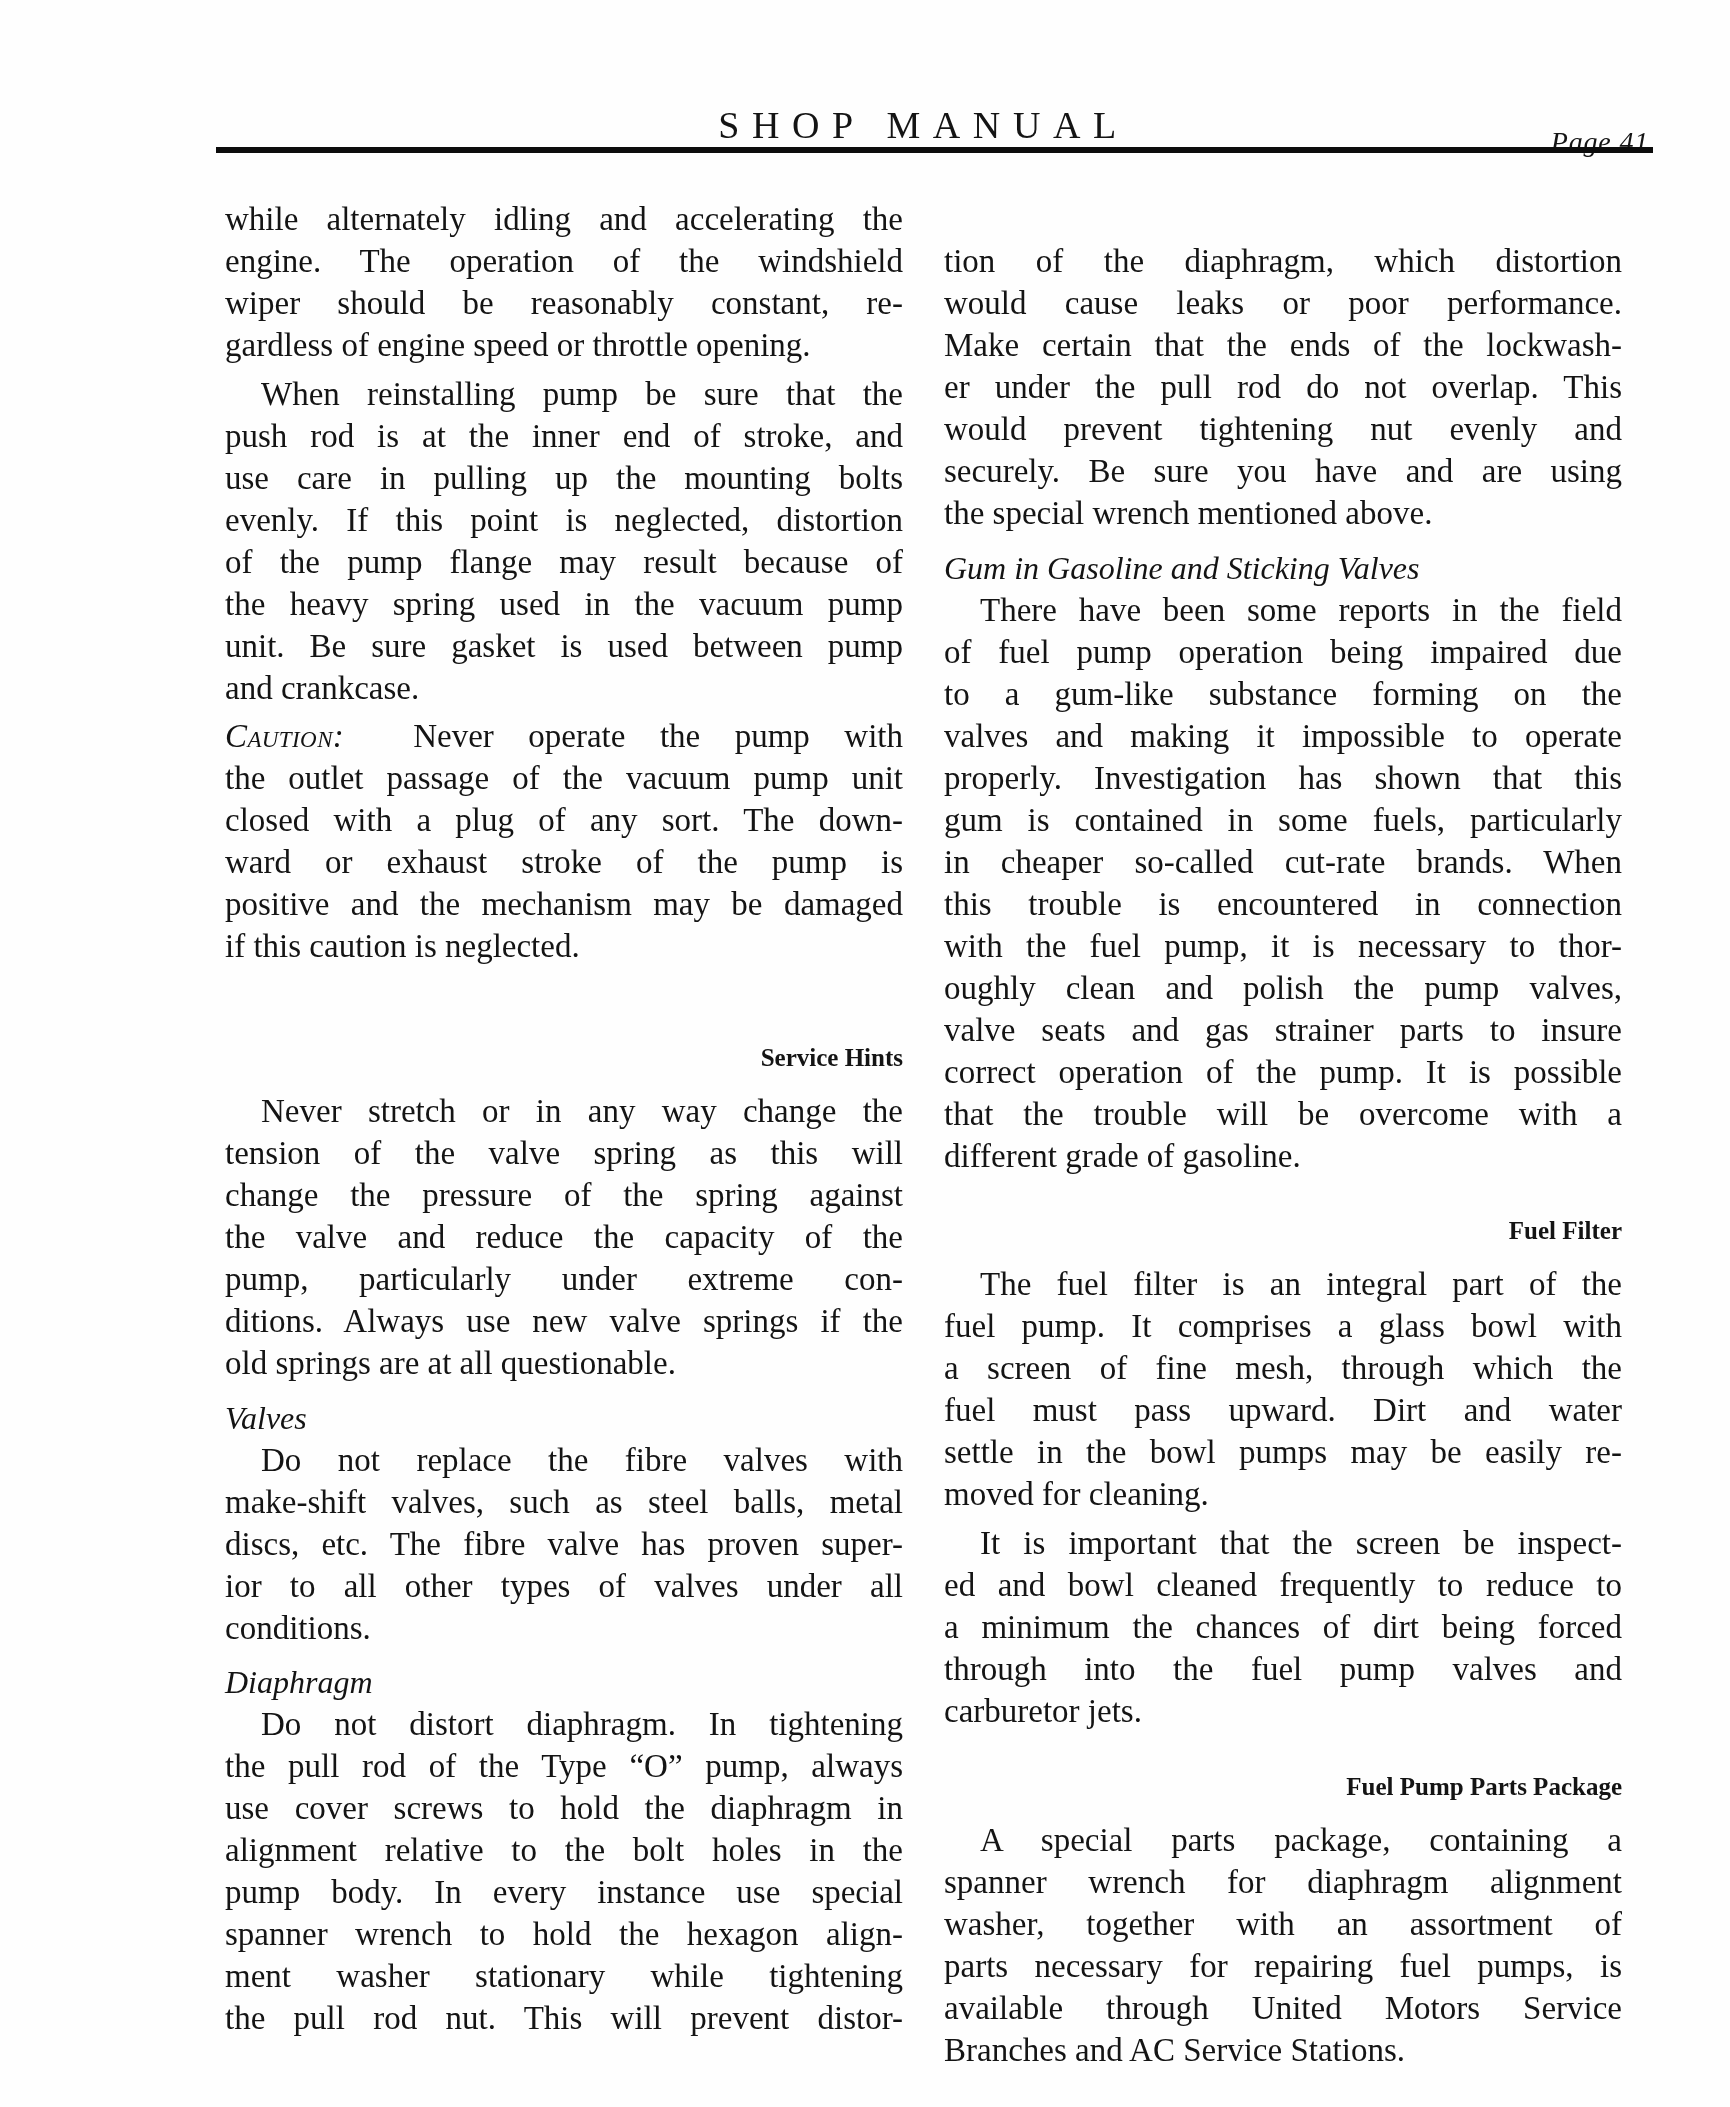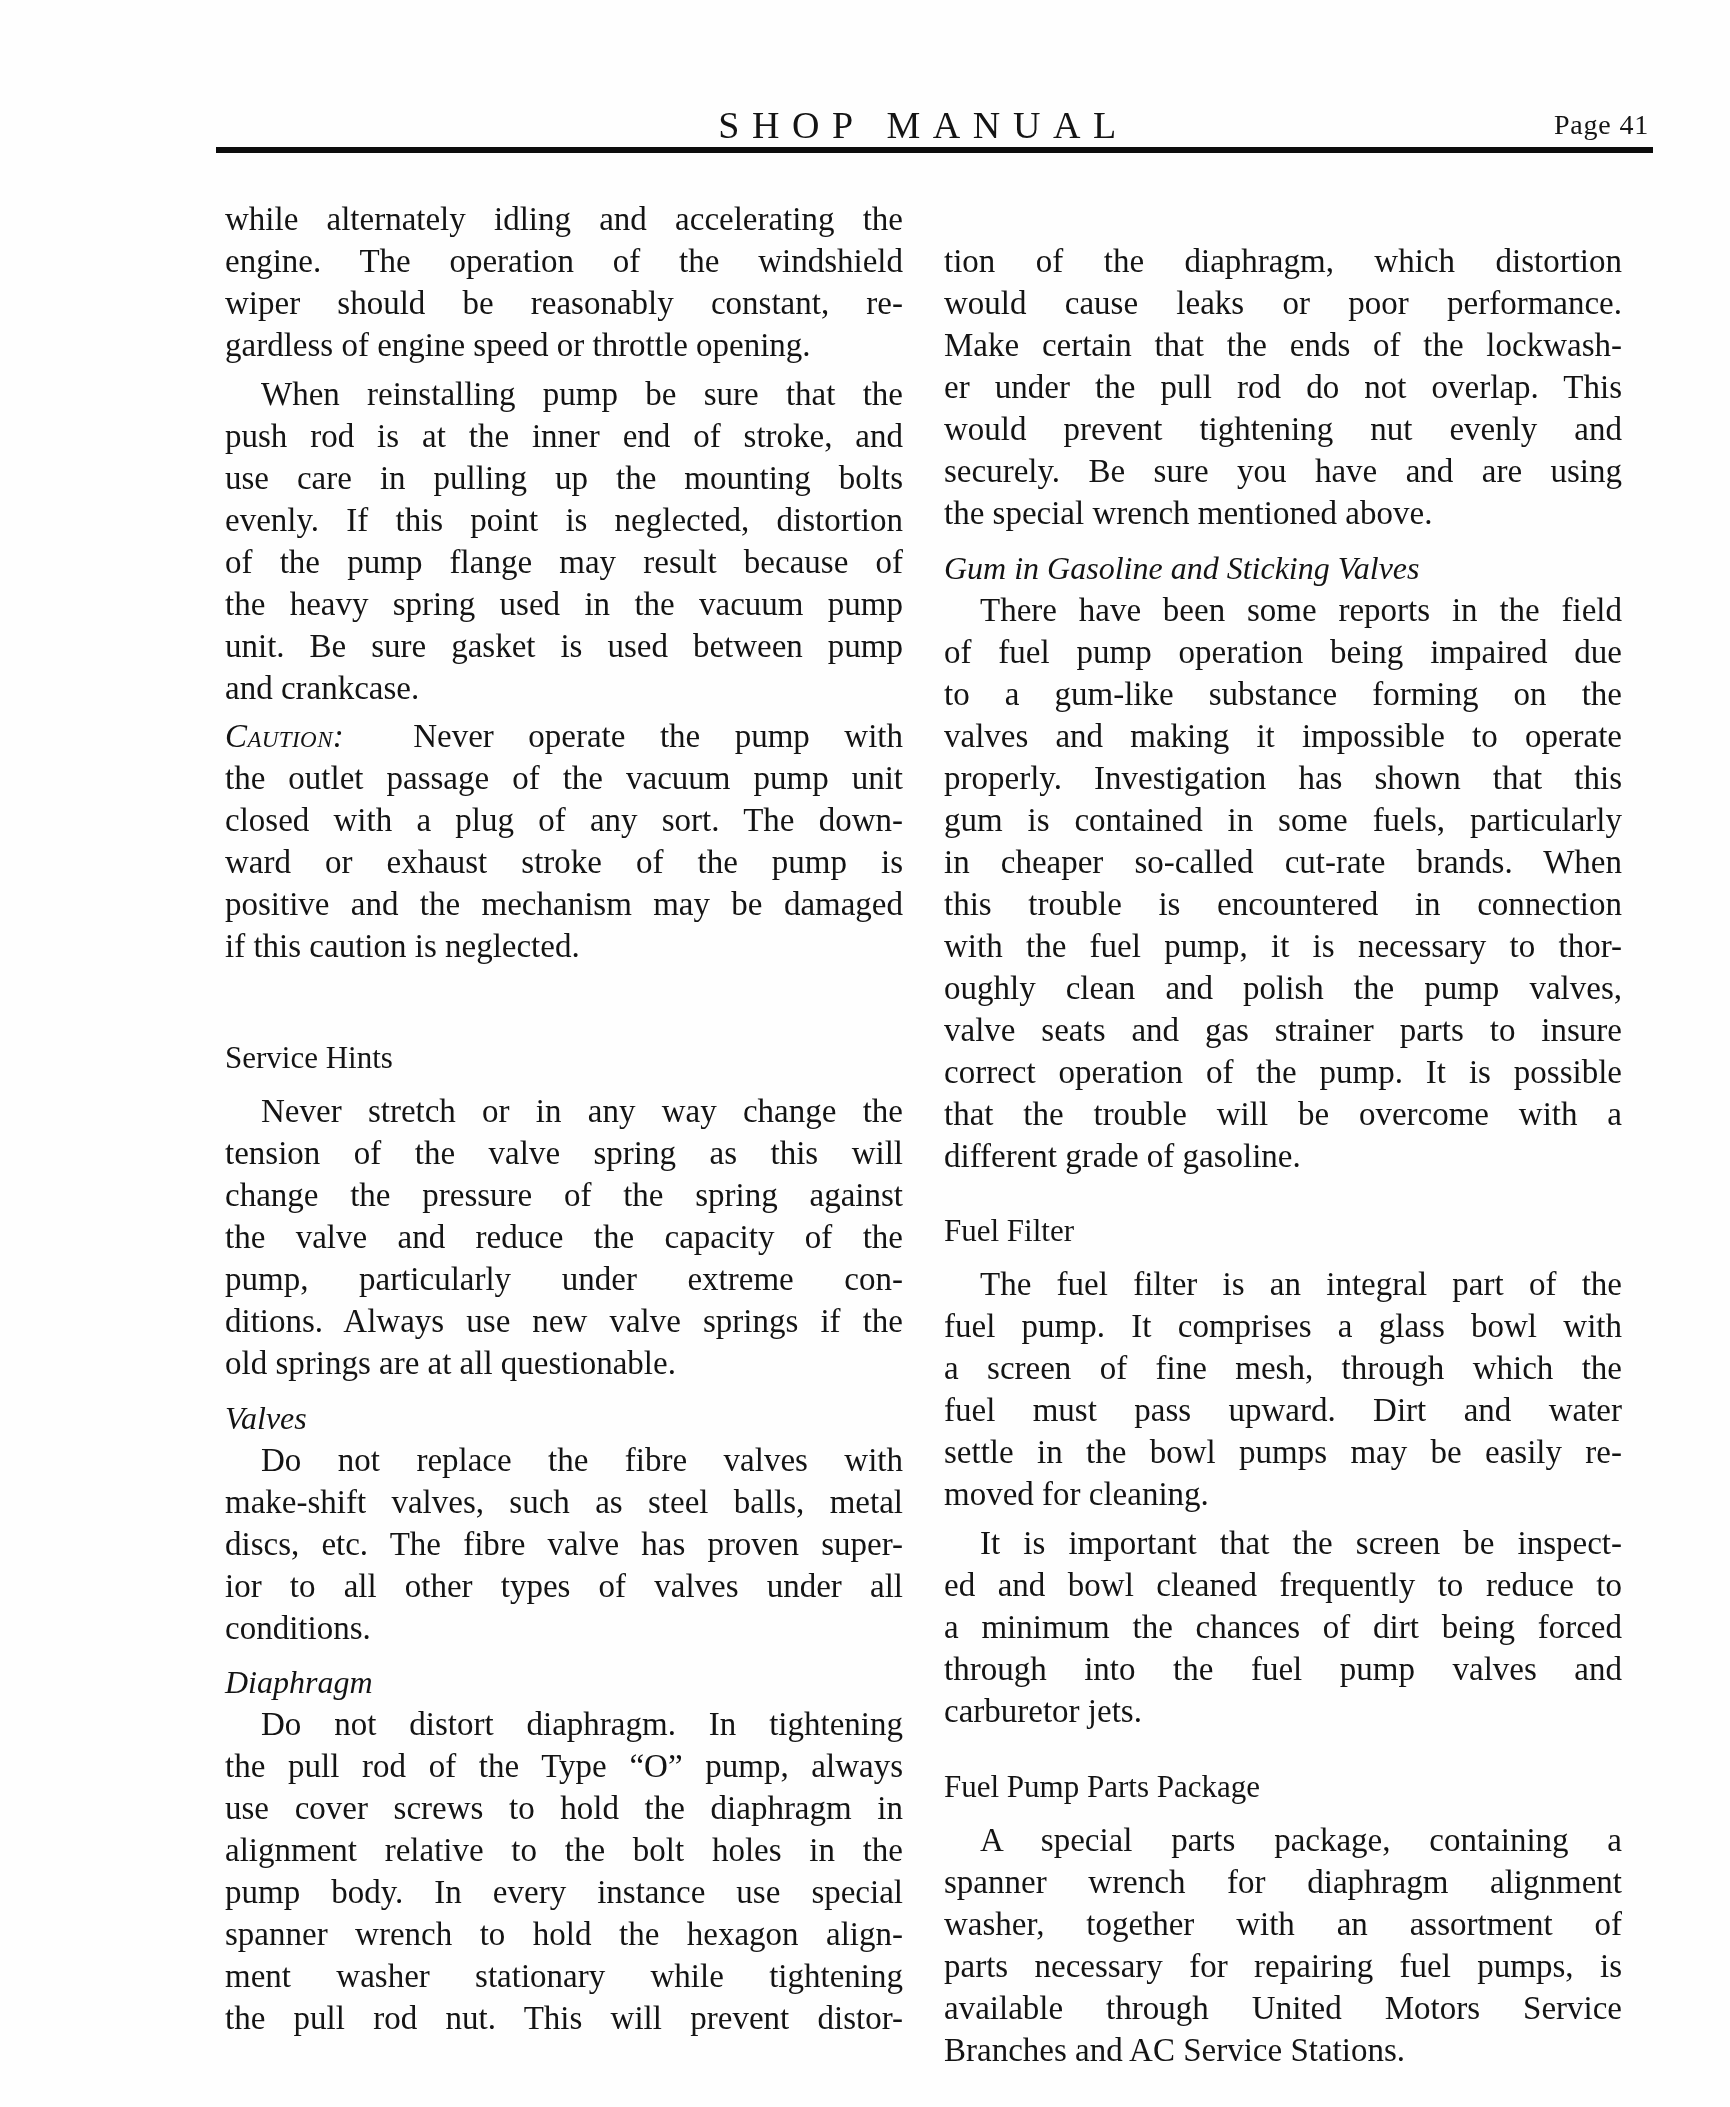--- a/index.html
+++ b/index.html
@@ -3,37 +3,37 @@
 <meta charset="utf-8">
 <style>
   html, body { margin: 0; padding: 0; background: #ffffff; }
   body { width: 1731px; height: 2261px; position: relative; overflow: hidden; color: #141414;
          font-family: "Liberation Serif", "DejaVu Serif", serif; }
   .page { position: absolute; left: 0; top: 0; width: 1731px; height: 2261px; background: #fefefe; }
 
   
   .running-head { position: absolute; left: 675px; top: 108px; width: 497px; text-align: center;
                   font-size: 38px; letter-spacing: 12.6px; line-height: 34px; white-space: nowrap; }
-  .page-number { position: absolute; right: 82px; top: 108px; font-size: 28px; 
+  .page-number { position: absolute; right: 82px; top: 125px; font-size: 28px; font-style: italic;
                  line-height: 34px; letter-spacing: 0.8px; white-space: nowrap; }
   .header-rule { position: absolute; left: 216px; top: 147px; width: 1437px; height: 5.5px; background: #0c0c0c; }
 
   
   .column { position: absolute; top: 198px; width: 678px; }
   .col-left { left: 225px; }
   .col-right { left: 944px; margin-top: 42px; }
 
   .para { margin: 0 0 6.7px 0; }
   .line { display: block; font-size: 33px; line-height: 42px; height: 42px; white-space: nowrap;
           text-align: justify; text-align-last: justify; overflow: visible; }
   .line.last { text-align: center; text-align-last: left; }
   .line.indent { padding-left: 36px; }
 
-  .heading-bold { font-family: "Liberation Serif", serif; font-weight: normal; font-size: 31px;
-                  line-height: 42px; height: 42px; margin: 0 0 11px 0; }
+  .heading-bold { font-family: "Liberation Serif", serif; font-weight: bold; font-size: 25px;
+                  line-height: 42px; height: 42px; margin: 0 0 11px 0; text-align: right; }
   .heading-italic { font-style: italic; font-size: 32px; line-height: 42px; height: 42px; margin: 0 0 0 0; }
 
   .smallcaps { font-variant: small-caps; letter-spacing: 0.4px; font-style: italic; }
 
   .gap-sm { height: 5.9px; }
   .gap-lg { height: 63px; }
   .gap-md { height: 27px; }
 </style>
 </head>
 <body>

